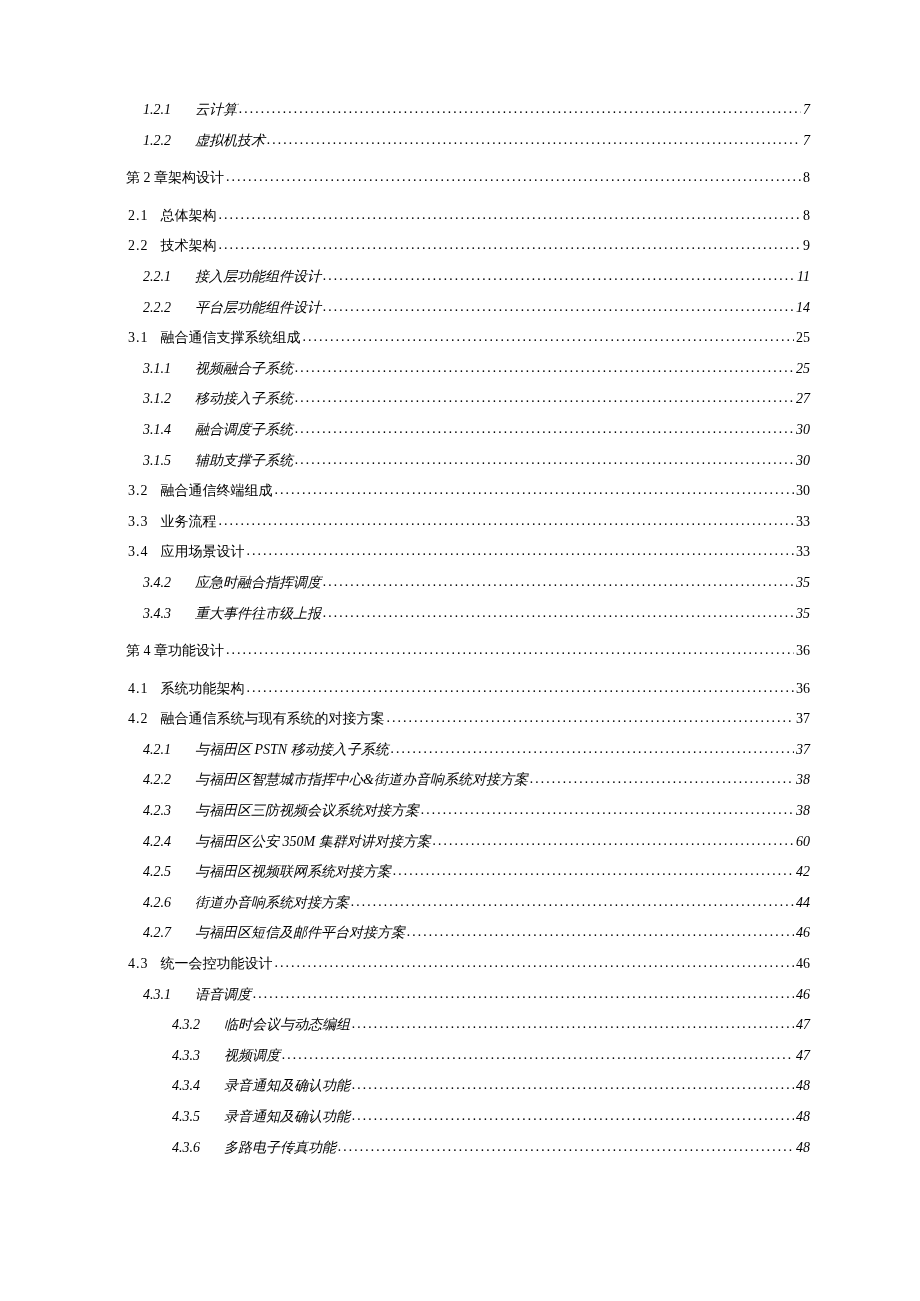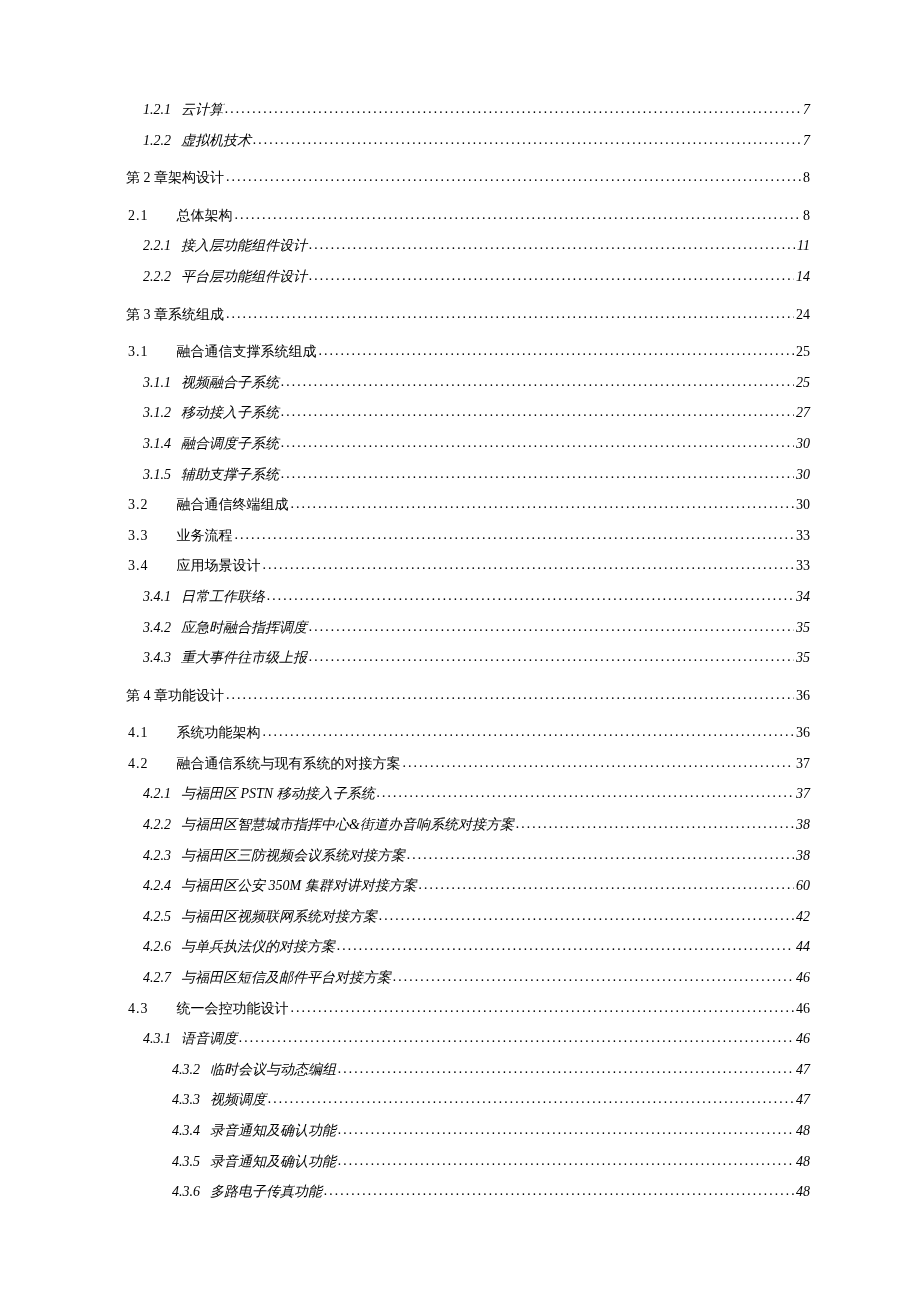--- a/index.html
+++ b/index.html
@@ -18,21 +18,21 @@
       white-space: nowrap;
       margin-bottom: 11px;
       line-height: 1.4;
       justify-content: flex-end;
     }
     .toc-num {
       display: inline-block;
       font-family: "SimSun", "宋体", serif;
     }
     .toc-label {
-      margin-left: 28px;
+      margin-left: 12px;
     }
     .dots {
       flex: 1;
       overflow: hidden;
       letter-spacing: 2px;
       color: #000;
       margin: 0 2px;
       position: relative;
       top: -1px;
     }
@@ -44,21 +44,21 @@
     }
     .italic-sub {
       font-style: italic;
       font-family: "Times New Roman", "SimSun", serif;
     }
     .italic-sub .toc-num,
     .italic-sub .page {
       font-family: "Times New Roman", serif;
       font-style: italic;
     }
-    .italic-sub .toc-label { margin-left: 10px; }
+    .italic-sub .toc-label { margin-left: 24px; }
     .level-0 { margin-left: 16px; }
     .level-1 { margin-left: 18px; }
     .level-2 { margin-left: 33px; }
     .level-2b { margin-left: 62px; }
     .chapter-row { margin-top: 18px; margin-bottom: 18px; }
     .chapter-row .toc-num { letter-spacing: 0; }
     .level-1 .toc-num { letter-spacing: 1px; }
   </style>
 </head>
 <body>
@@ -80,37 +80,38 @@
       <span class="toc-num">第 2 章架构设计</span>
       <span class="dots"></span>
       <span class="page">8</span>
     </div>
     <div class="toc-entry level-1">
       <span class="toc-num">2.1</span>
       <span class="toc-label">总体架构</span>
       <span class="dots"></span>
       <span class="page">8</span>
     </div>
+    <div class="toc-entry level-1">
+      <span class="toc-num">2.2</span>
+      <span class="toc-label">技术架构</span>
+      <span class="dots"></span>
+      <span class="page">9</span>
+    </div>
     <div class="toc-entry level-2 italic-sub">
       <span class="toc-num">2.2.1</span>
       <span class="toc-label">接入层功能组件设计</span>
       <span class="dots"></span>
       <span class="page">11</span>
     </div>
     <div class="toc-entry level-2 italic-sub">
       <span class="toc-num">2.2.2</span>
       <span class="toc-label">平台层功能组件设计</span>
       <span class="dots"></span>
       <span class="page">14</span>
     </div>
-    <div class="toc-entry level-0 chapter-row">
-      <span class="toc-num">第 3 章系统组成</span>
-      <span class="dots"></span>
-      <span class="page">24</span>
-    </div>
     <div class="toc-entry level-1">
       <span class="toc-num">3.1</span>
       <span class="toc-label">融合通信支撑系统组成</span>
       <span class="dots"></span>
       <span class="page">25</span>
     </div>
     <div class="toc-entry level-2 italic-sub">
       <span class="toc-num">3.1.1</span>
       <span class="toc-label">视频融合子系统</span>
       <span class="dots"></span>
@@ -146,26 +147,20 @@
       <span class="dots"></span>
       <span class="page">33</span>
     </div>
     <div class="toc-entry level-1">
       <span class="toc-num">3.4</span>
       <span class="toc-label">应用场景设计</span>
       <span class="dots"></span>
       <span class="page">33</span>
     </div>
     <div class="toc-entry level-2 italic-sub">
-      <span class="toc-num">3.4.1</span>
-      <span class="toc-label">日常工作联络</span>
-      <span class="dots"></span>
-      <span class="page">34</span>
-    </div>
-    <div class="toc-entry level-2 italic-sub">
       <span class="toc-num">3.4.2</span>
       <span class="toc-label">应急时融合指挥调度</span>
       <span class="dots"></span>
       <span class="page">35</span>
     </div>
     <div class="toc-entry level-2 italic-sub">
       <span class="toc-num">3.4.3</span>
       <span class="toc-label">重大事件往市级上报</span>
       <span class="dots"></span>
       <span class="page">35</span>
@@ -212,21 +207,21 @@
       <span class="page">60</span>
     </div>
     <div class="toc-entry level-2 italic-sub">
       <span class="toc-num">4.2.5</span>
       <span class="toc-label">与福田区视频联网系统对接方案</span>
       <span class="dots"></span>
       <span class="page">42</span>
     </div>
     <div class="toc-entry level-2 italic-sub">
       <span class="toc-num">4.2.6</span>
-      <span class="toc-label">与单兵执法仪的对接方案</span>
+      <span class="toc-label">街道办音响系统对接方案</span>
       <span class="dots"></span>
       <span class="page">44</span>
     </div>
     <div class="toc-entry level-2 italic-sub">
       <span class="toc-num">4.2.7</span>
       <span class="toc-label">与福田区短信及邮件平台对接方案</span>
       <span class="dots"></span>
       <span class="page">46</span>
     </div>
     <div class="toc-entry level-1">

